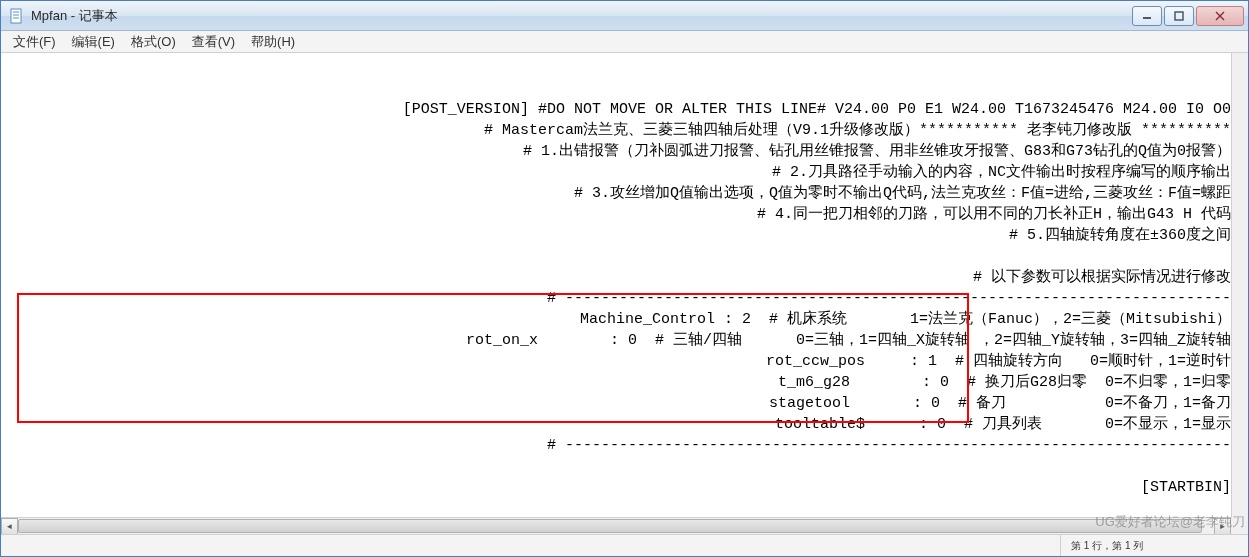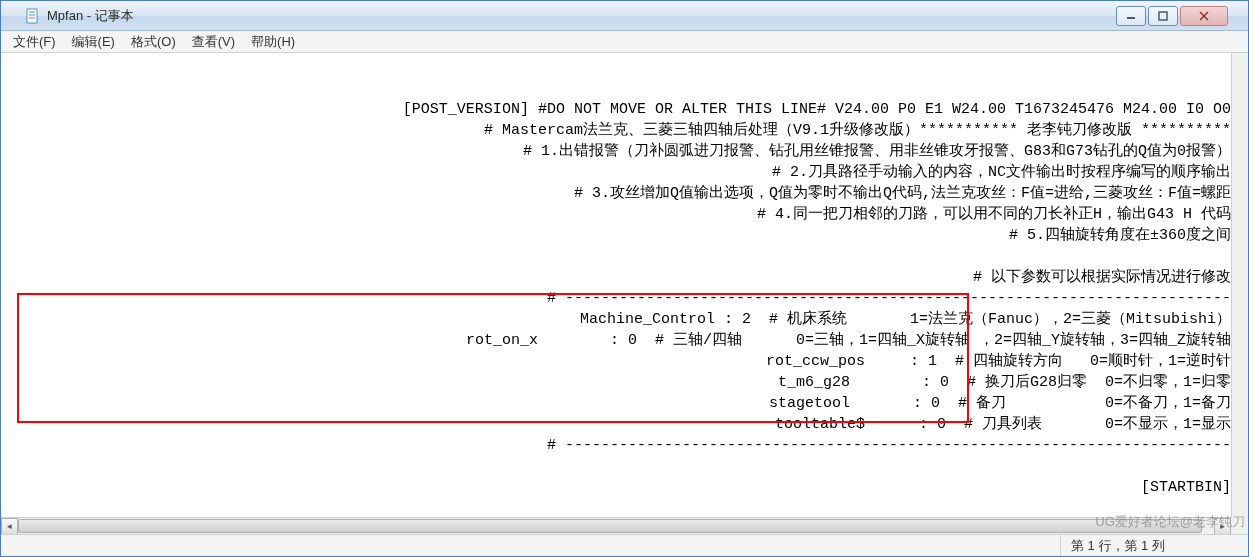--- a/index.html
+++ b/index.html
@@ -23,21 +23,21 @@
       display: flex;
       flex-direction: column;
       background: #fff;
     }
     .titlebar {
       height: 30px;
       background: linear-gradient(to bottom, #f0f5fa 0%, #d8e5f3 50%, #c5d8ee 51%, #d0dfef 100%);
       border-bottom: 1px solid #a0b8d8;
       display: flex;
       align-items: center;
-      padding: 0 20px;
+      padding: 0 4px;
     }
     .titlebar-icon {
       width: 16px;
       height: 16px;
       margin-right: 6px;
       margin-left: 4px;
     }
     .titlebar-title {
       flex: 1;
       font-size: 13px;
@@ -154,21 +154,21 @@
       background: #f0f0f0;
     }
     .statusbar {
       height: 22px;
       background: #f4f4f4;
       border-top: 1px solid #d0d0d0;
       display: flex;
       align-items: flex-end;
       justify-content: flex-end;
       padding: 0 8px;
-      font-size: 13px;
+      font-size: 10px;
       color: #333;
     }
     .status-cell {
       padding: 0 40px 0 10px;
       border-left: 1px solid #d0d0d0;
       height: 100%;
       display: flex;
       align-items: center;
       min-width: 180px;
     }

